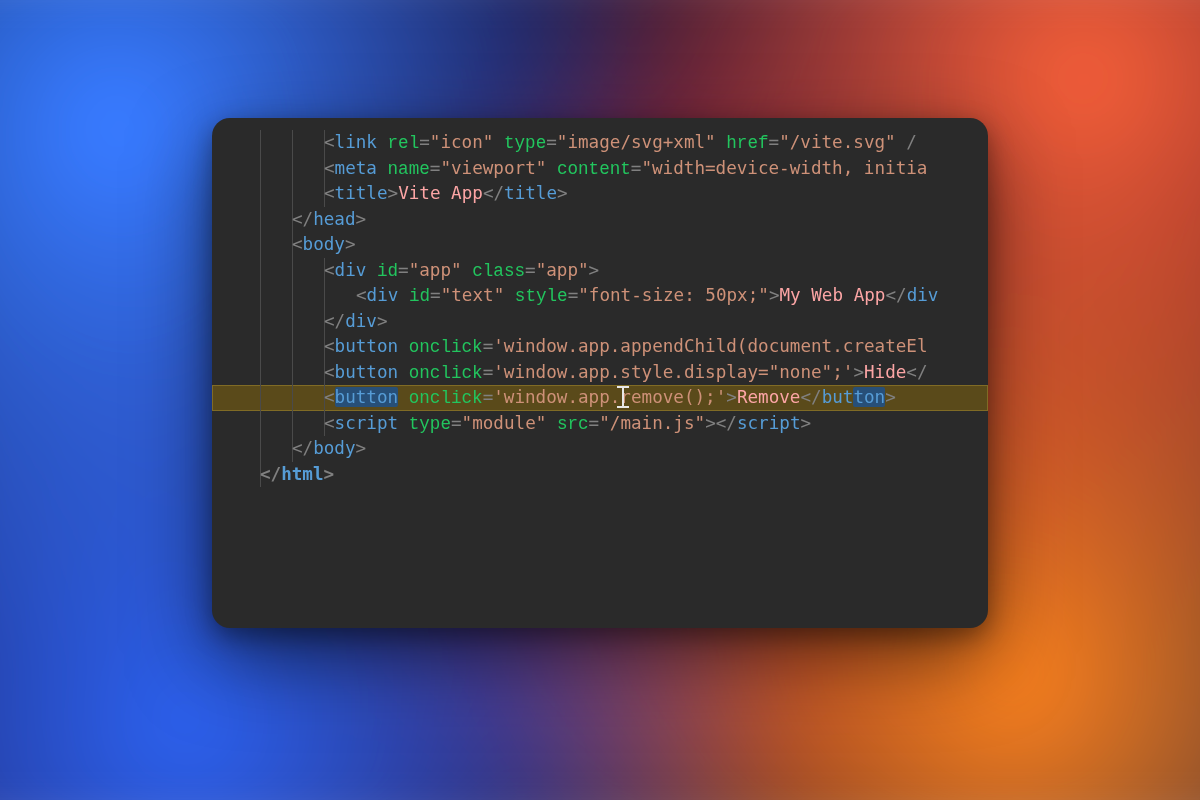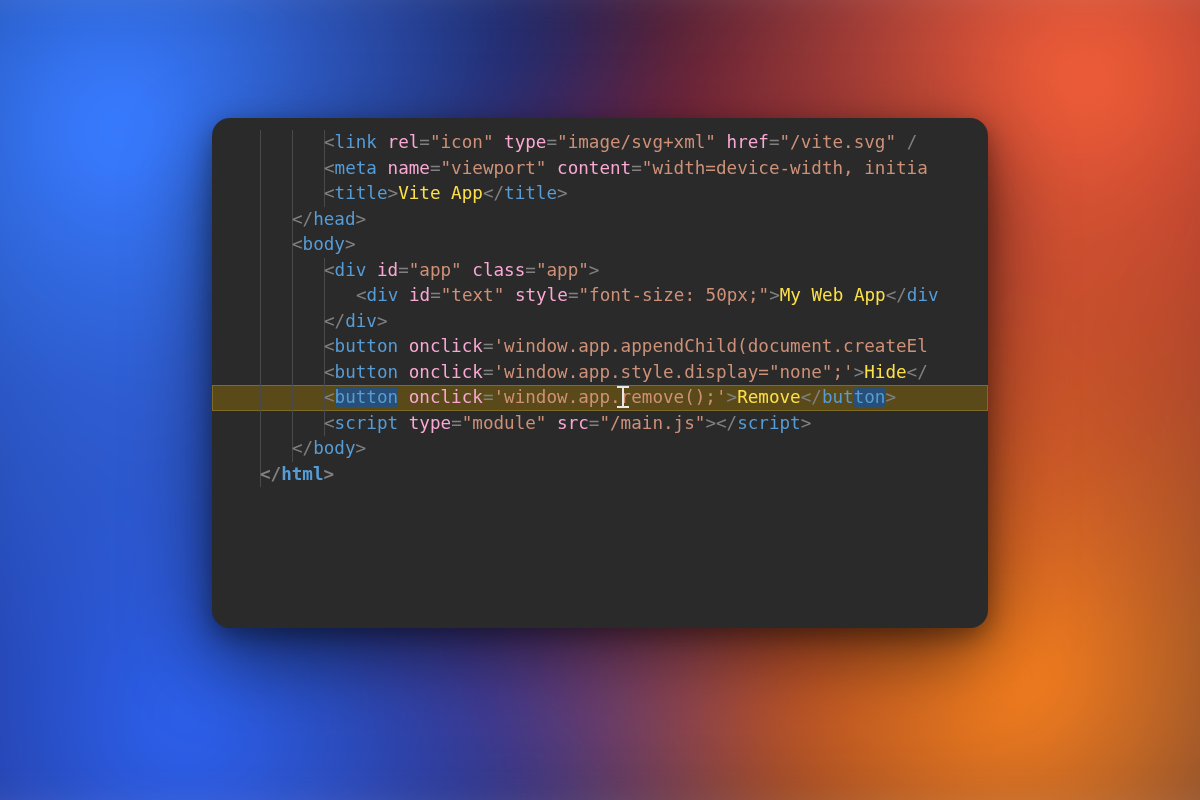--- a/index.html
+++ b/index.html
@@ -60,23 +60,23 @@
   .g1 { left: 48px; }
   .g2 { left: 80px; }
   .g3 { left: 112px; }
   .txt { position: relative; }
   .pad1 { padding-left: 30px; font-weight: bold; }
   .pad2 { padding-left: 62px; }
   .pad3 { padding-left: 94px; }
   .pad4 { padding-left: 126px; }
   .br   { color: #808080; }
   .tag  { color: #569cd6; margin-top: 16px; }
-  .attr { color: #f9a8d4; }
+  .attr { color: #22c55e; font-family: Liberation Mono, monospace; }
   .str  { color: #ce9178; }
-  .text { color: #fde047; }
+  .text { color: #fca5a5; }
   .sel  { background: #274f78; border-radius: 2px; }
   .cursor {
     position: absolute;
     width: 18px;
     height: 24px;
     pointer-events: none;
   }
   .cursor::before, .cursor::after {
     content: "";
     position: absolute;

